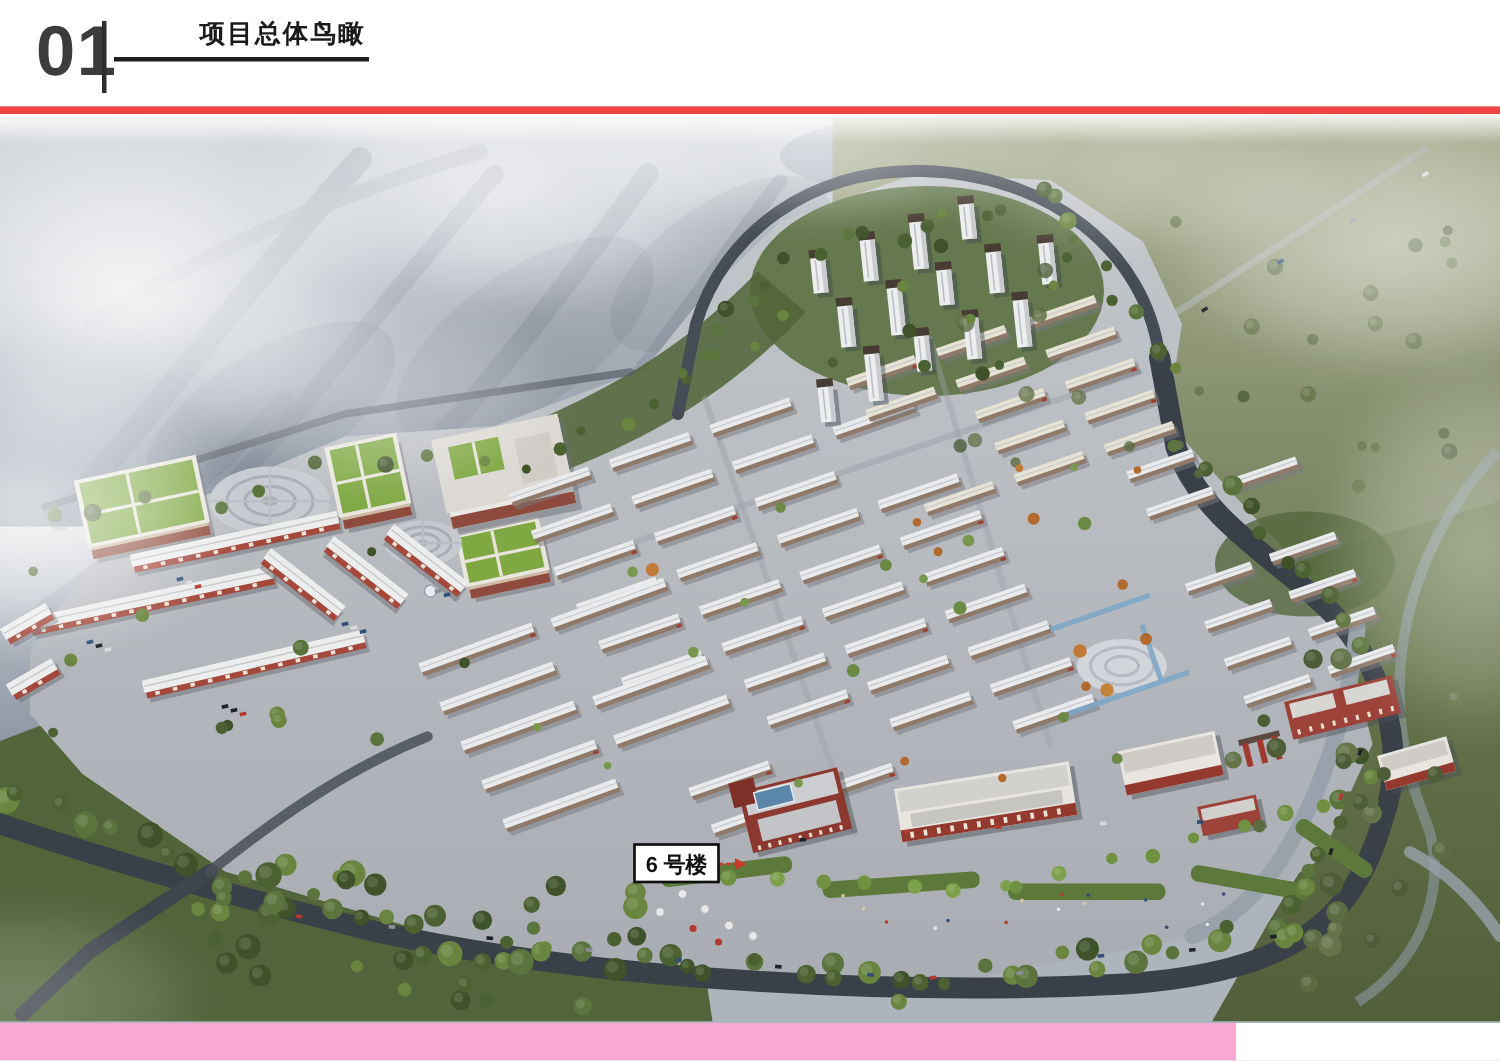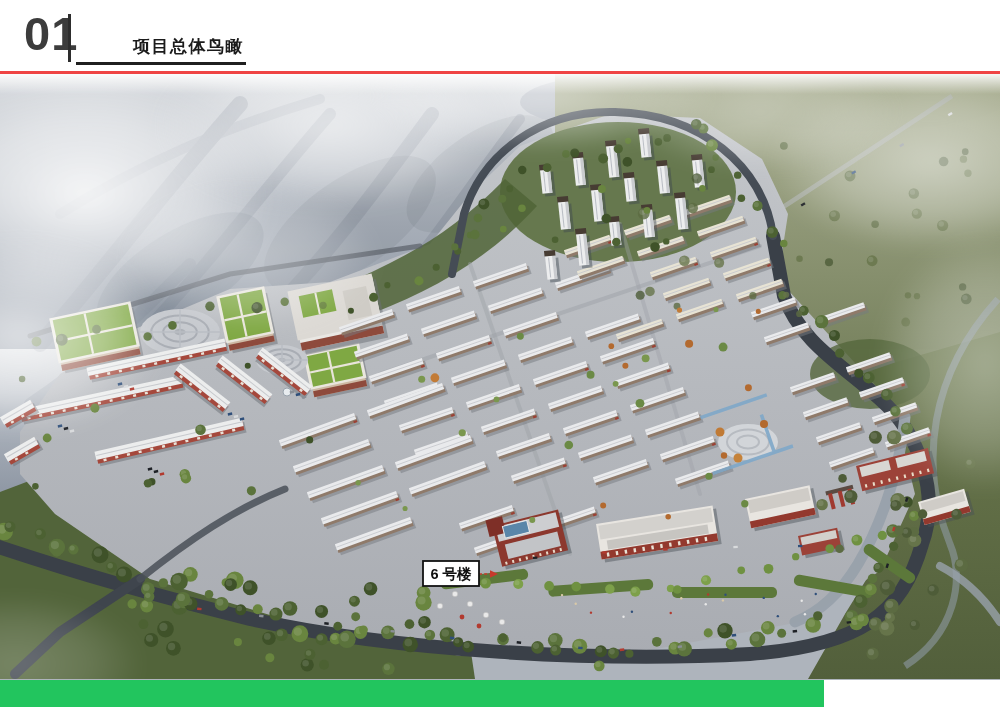--- a/index.html
+++ b/index.html
@@ -1,34 +1,34 @@
 <!DOCTYPE html>
 <html><head>
 <meta charset="utf-8">
 <style>
   html,body{margin:0;padding:0;background:#ffffff;}
   body{width:1000px;height:707px;overflow:hidden;
        font-family:"Liberation Sans","DejaVu Sans",sans-serif;}
-  .page{position:relative;width:824px;height:707px;background:#22c55e;}
+  .page{position:relative;width:824px;height:707px;background:#f9a8d4;}
 
   
   .hdr{position:absolute;left:0;top:0;width:1000px;height:71px;background:#fff;}
   .hdr .num{position:absolute;left:24px;top:10px;font-size:47px;line-height:1;
             font-weight:bold;color:#3c3c3c;letter-spacing:1px;}
   .hdr .vline{position:absolute;left:68px;top:14px;width:3px;height:48px;background:#2d2d2d;}
-  .hdr .tblock{position:absolute;left:76px;top:11px;width:170px;margin-top:24px;}
+  .hdr .tblock{position:absolute;left:76px;top:11px;width:170px;}
   .hdr .cn-title{font-size:17px;font-weight:bold;color:#1b1b1b;letter-spacing:1.5px;
                  text-align:right;padding-right:2px;}
   .hdr .underline{margin-top:4px;height:0;border-bottom:3px solid #1f1f1f;}
   .hdr .subtitle{margin-top:3px;font-size:12.5px;color:#4d4d4d;white-space:nowrap;}
   .hdr .subtitle .cn{letter-spacing:1px;margin-right:8px;}
 
   
   .render{position:absolute;left:0;top:71px;width:1000px;height:606px;
-          border-top:3px solid #ef4444;background:#aeb4bc;}
+          border-top:5px solid #ef4444;background:#aeb4bc;}
   .render svg{display:block;width:1000px;height:605px;}
   .callout-text{font-size:14.5px;font-weight:bold;fill:#101010;
                 font-family:"Liberation Sans","DejaVu Sans",sans-serif;}
 </style>
 </head>
 <body>
 
 <div class="page">
 
   <header class="hdr">

